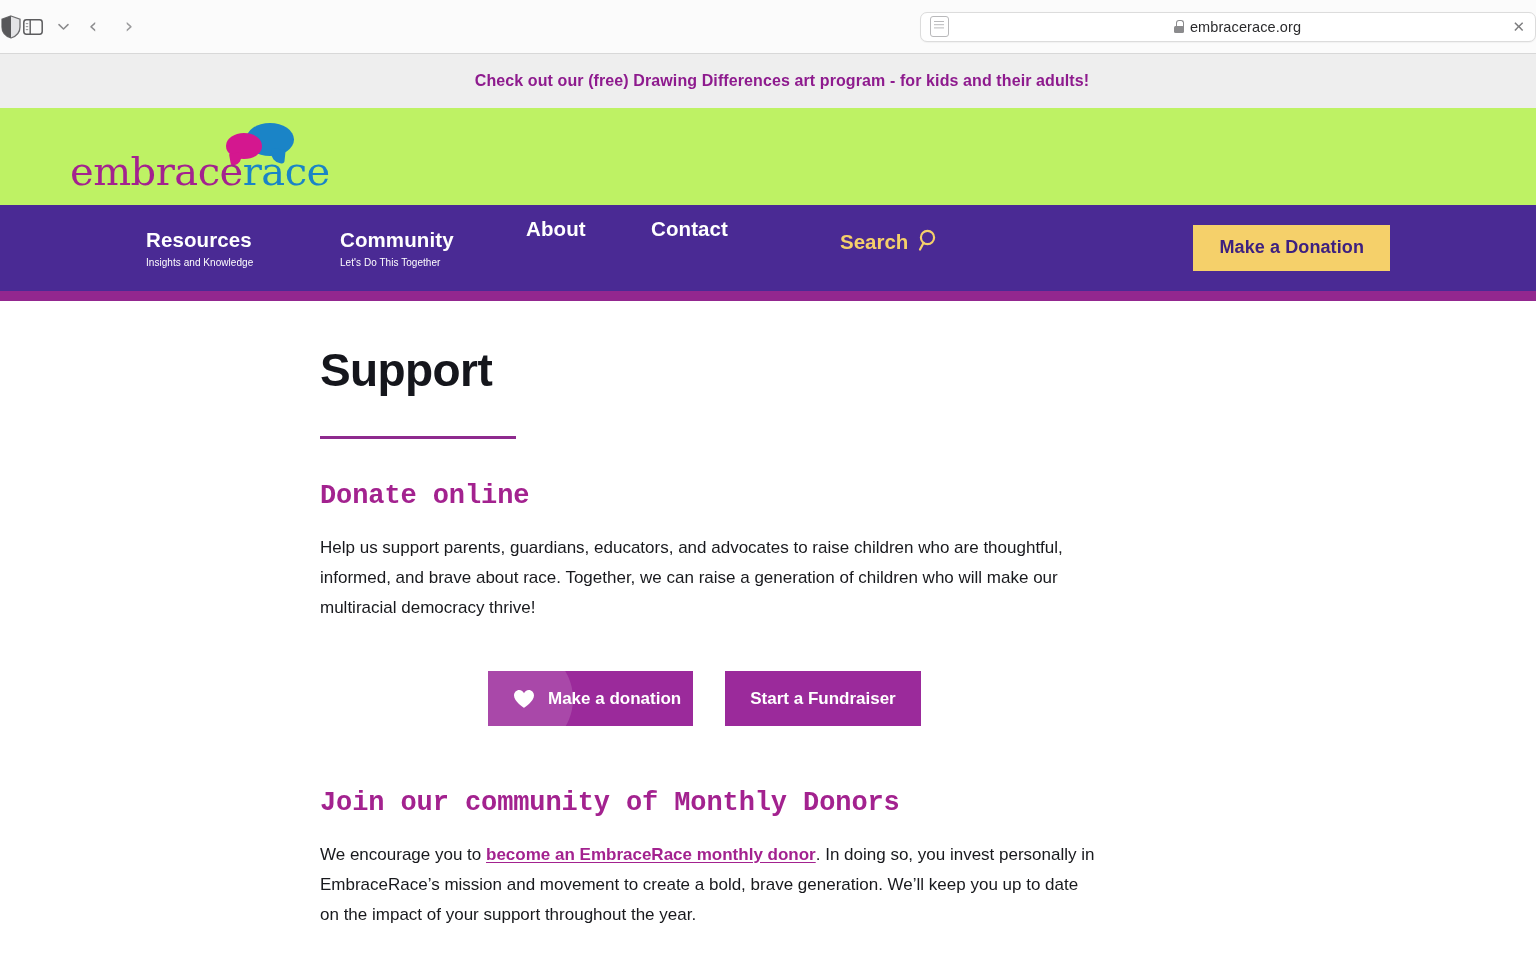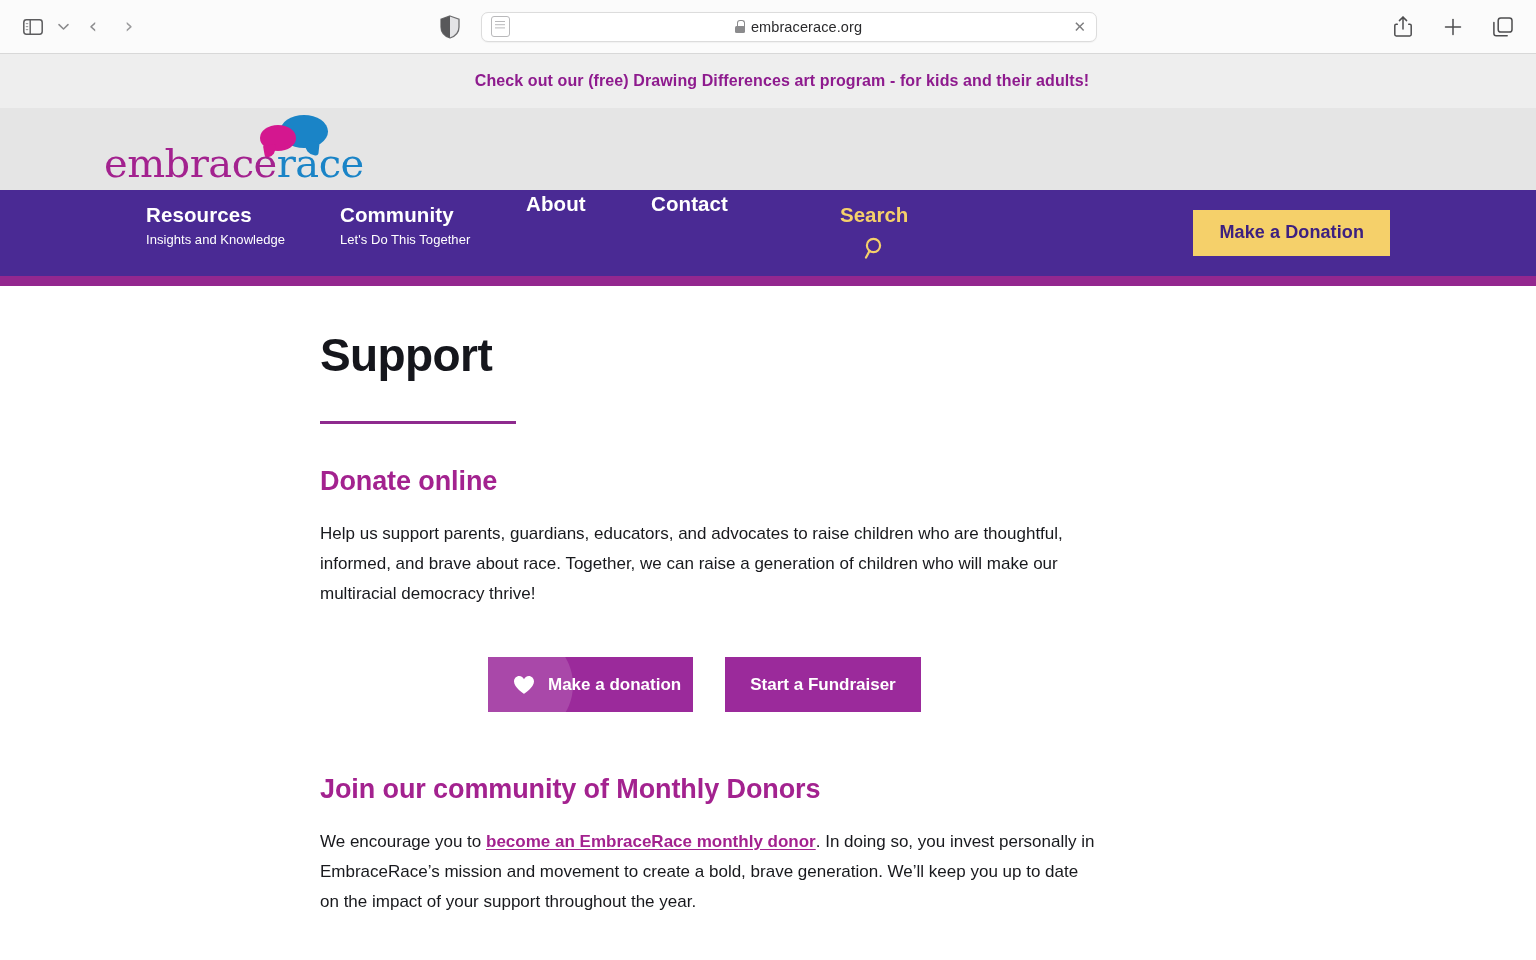--- a/index.html
+++ b/index.html
@@ -26,21 +26,21 @@
     display: flex; align-items: center; justify-content: center;
     color: #5c5c5e;
   }
   .sidebar-toggle svg { display:block; }
   .chev-btn { width: 22px; }
   .nav-arrow { color: #9a9a9c; font-size: 21px; line-height: 1; font-family: "DejaVu Sans", sans-serif; }
   .nav-arrow.back { color: #8d8d8f; }
   .chrome-center {
     position: absolute;
     left: 0; right: 0;
-    display: flex; align-items: center; justify-content: center;
+    display: flex; align-items: center; justify-content: space-between;
     gap: 20px;
     pointer-events: none;
   }
   .chrome-center > * { pointer-events: auto; }
   .shield-icon { width: 22px; height: 24px; }
   .urlbar {
     width: 616px; height: 30px;
     background: #fff;
     border: 1px solid #dcdcdc;
     border-radius: 7px;
@@ -94,24 +94,24 @@
   }
   .site-banner-text {
     color: #8e1b8e;
     font-size: 16px;
     font-weight: bold;
     letter-spacing: 0.1px;
   }
 
   
   .site-header {
-    height: 82px;
-    background: #e5e5e5;
+    height: 97px;
+    background: #bef264;
     display: flex; align-items: center;
-    padding: 0 104px;
+    padding: 0 70px;
     position: relative;
   }
   .logo { position: relative; width: 225px; height: 72px; }
   .logo-bubbles { position: absolute; left: 152px; top: 0; width: 72px; height: 38px; }
   .bubble-blue {
     position: absolute; right: 0; top: 2px;
     width: 48px; height: 33px;
     background: #1a84c7; border-radius: 50%;
   }
   .bubble-blue::after {
@@ -161,29 +161,28 @@
   .nav-items { display: flex; align-items: flex-start; }
   .nav-item { position: relative; }
   .nav-item.w-res { width: 194px; }
   .nav-item.w-com { width: 186px; }
   .nav-item.w-abt { width: 125px; }
   .nav-label {
     color: #ffffff; font-size: 20.5px; font-weight: bold; letter-spacing: 0.1px;
     display: block;
   }
   .nav-sub {
-    color: #ffffff; font-size: 13px; margin-top: 5px; display: block;
+    color: #ffffff; font-size: 10px; margin-top: 5px; display: block;
     letter-spacing: 0.05px;
   }
   .nav-item.tall .nav-label { margin-top: -11px; }
   .search-link {
     display: flex; align-items: center; gap: 9px;
     margin-left: 112px;
     color: #f5d06a;
-    flex-direction: column;
   }
   .search-label { font-size: 20.5px; font-weight: bold; color: #f5d06a; }
   .donate-btn {
     margin-left: auto;
     background: #f5d06a;
     color: #3d2080;
     font-size: 18px; font-weight: bold;
     padding: 13px 26px;
     letter-spacing: 0.1px;
     border: none;
@@ -199,20 +198,21 @@
   }
   .title-rule {
     width: 196px; height: 3px; background: #8e2a8e;
     margin-top: 43px;
   }
   .section-heading {
     color: #a3228f;
     font-size: 27px; font-weight: bold;
     margin-top: 42px;
     letter-spacing: -0.1px;
+    font-family: Liberation Mono, monospace;
   }
   .body-text {
     font-size: 17px; color: #18191d;
     line-height: 30px;
     max-width: 775px;
     margin-top: 22px;
   }
   .btn-row { display: flex; gap: 32px; margin-top: 48px; margin-left: 168px; }
   .cta-btn {
     background: #9b2a9b;

